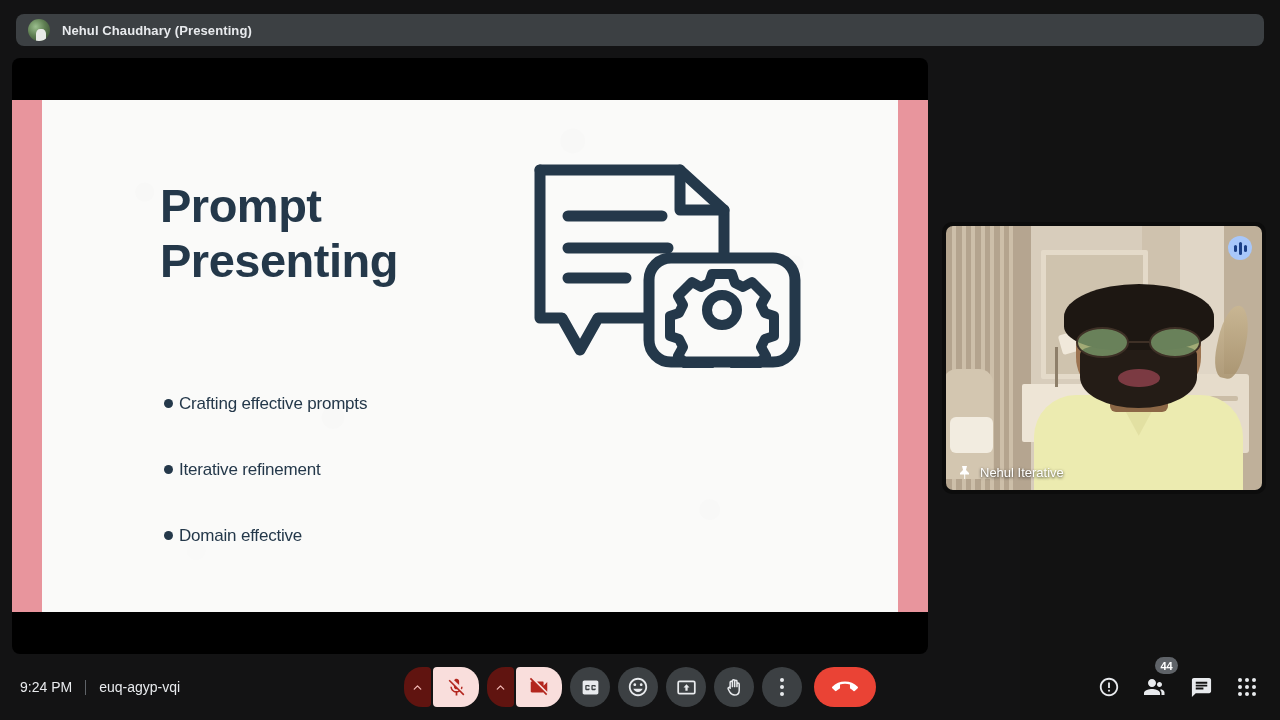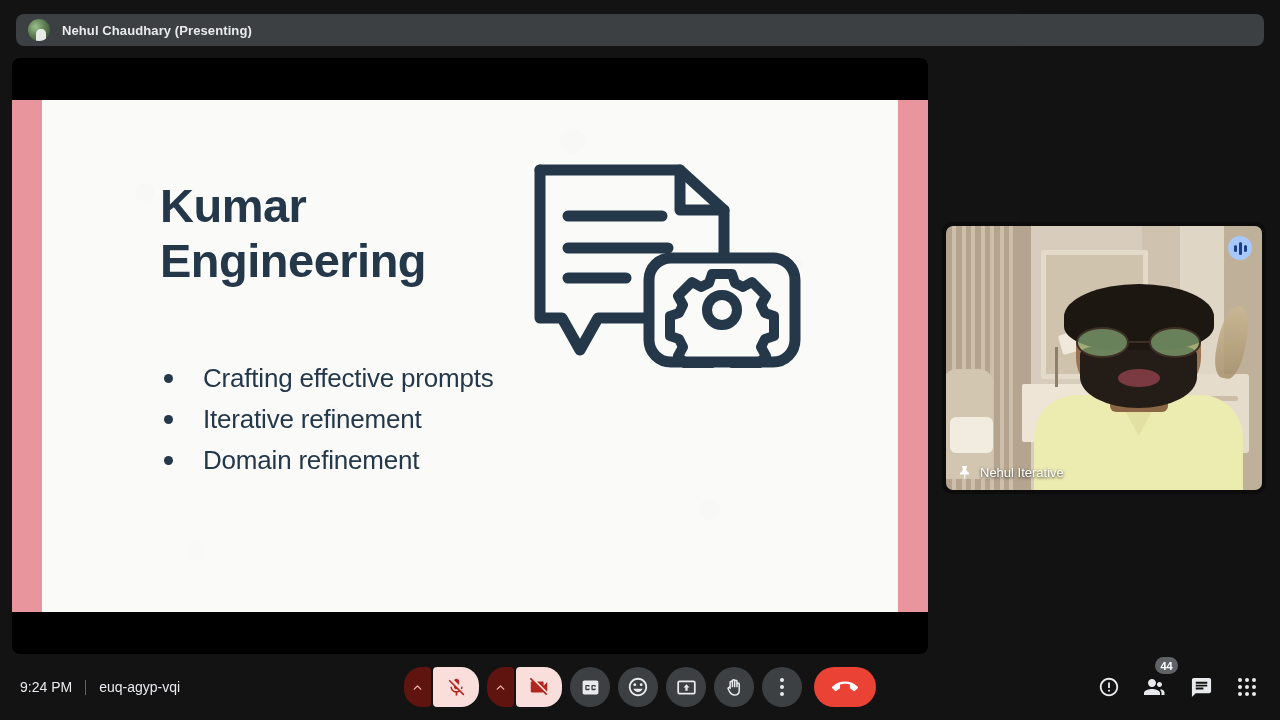--- a/index.html
+++ b/index.html
@@ -63,23 +63,24 @@
     width: 340px;
     color: #24384a; font-size: 47px; font-weight: bold;
     line-height: 1.18; letter-spacing: -.5px;
   }
   .slide-art { position: absolute; left: 490px; top: 58px; }
   .bullets {
     position: absolute; left: 118px; top: 258px;
     list-style: none;
   }
   .bullets li {
-    display: flex; align-items: center; gap: 30px;
-    color: #24384a; font-size: 26px; line-height: 41px;
+    display: flex; align-items: center; gap: 6px;
+    color: #24384a; font-size: 17px; line-height: 41px;
     letter-spacing: -.2px;
+    margin-top: 25px;
   }
   .bullets li .dot {
     width: 9px; height: 9px; border-radius: 50%;
     background: #24384a; flex: 0 0 auto; margin-left: 4px;
   }
 
   
   .tile-speaker {
     position: absolute; left: 942px; top: 222px;
     width: 324px; height: 272px;
@@ -301,21 +302,21 @@
     <div class="banner-avatar"></div>
     <div class="banner-title">Nehul Chaudhary (Presenting)</div>
   </div>
 
   <div class="present-frame">
     <div class="slide">
       <div class="slide-bar"></div>
       <div class="slide-body">
         <div class="slide-texture"></div>
 
-        <div class="slide-title">Kumar Engineering</div>
+        <div class="slide-title">Prompt Presenting</div>
 
         <div class="slide-art">
           <svg width="270" height="210" viewBox="0 0 270 210" fill="none">
             <path d="M8 12 h140 l44 40 v60" stroke="#24384a" stroke-width="11" stroke-linejoin="round" stroke-linecap="round" fill="none"></path>
             <path d="M148 12 v40 h44" stroke="#24384a" stroke-width="11" stroke-linejoin="round" stroke-linecap="round" fill="none"></path>
             <path d="M8 12 v148 h22 l18 32 18 -32 h84" stroke="#24384a" stroke-width="11" stroke-linejoin="round" stroke-linecap="round" fill="none"></path>
             <line x1="36" y1="58" x2="130" y2="58" stroke="#24384a" stroke-width="11" stroke-linecap="round"></line>
             <line x1="36" y1="90" x2="136" y2="90" stroke="#24384a" stroke-width="11" stroke-linecap="round"></line>
             <line x1="36" y1="120" x2="94" y2="120" stroke="#24384a" stroke-width="11" stroke-linecap="round"></line>
             <rect x="117" y="100" width="146" height="104" rx="22" stroke="#24384a" stroke-width="11" fill="#fafaf9"></rect>
@@ -330,21 +331,21 @@
           <li>
             <span class="dot"></span>
             <span>Crafting effective prompts</span>
           </li>
           <li>
             <span class="dot"></span>
             <span>Iterative refinement</span>
           </li>
           <li>
             <span class="dot"></span>
-            <span>Domain refinement</span>
+            <span>Domain effective</span>
           </li>
         </ul>
       </div>
       <div class="slide-bar"></div>
     </div>
   </div>
 
   <div class="tile-speaker">
     <div class="tile-video">
       <div class="wall-frame"></div>

